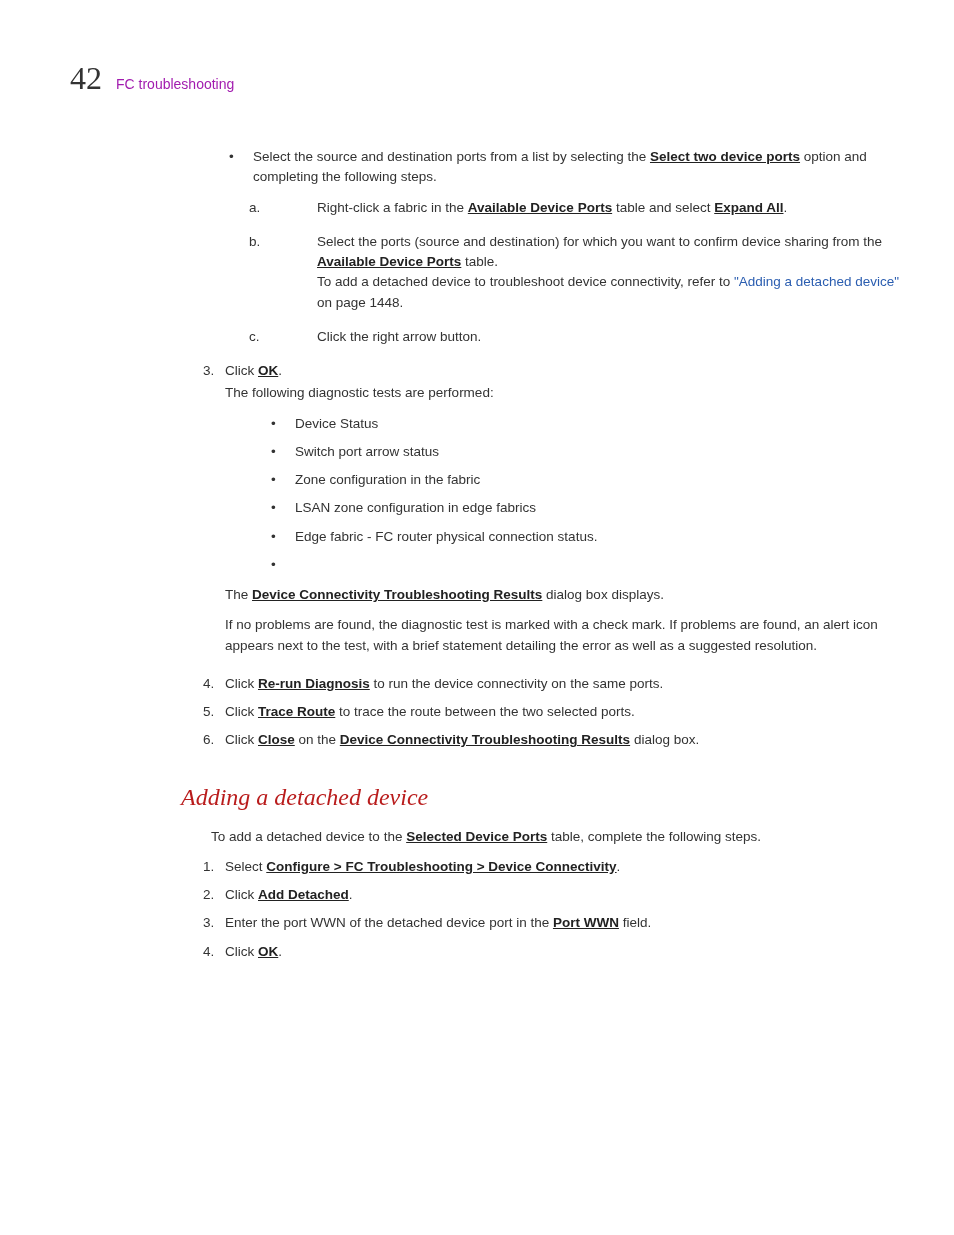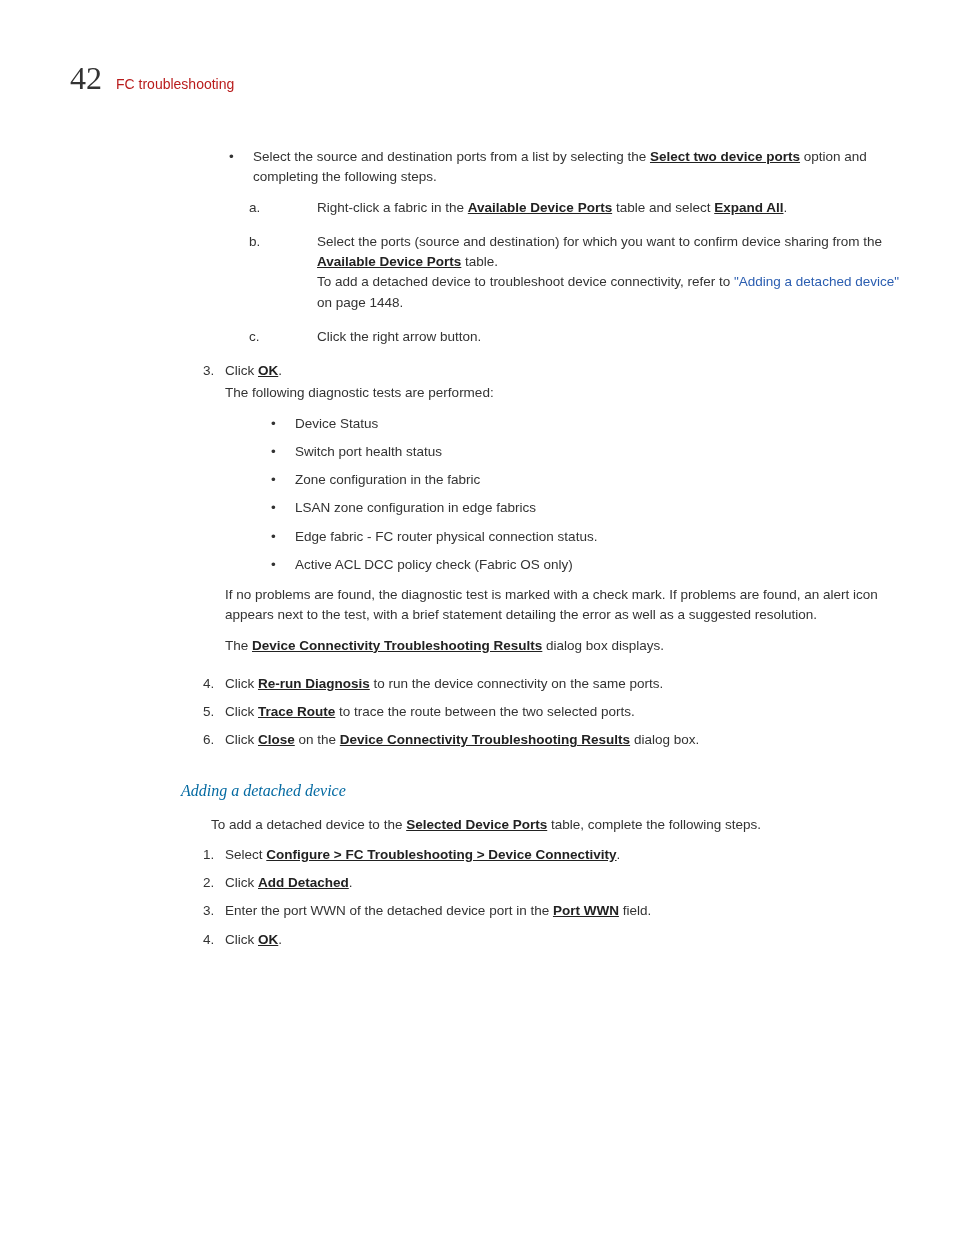--- a/index.html
+++ b/index.html
@@ -23,21 +23,21 @@
     margin-bottom: 50px;
   }
   .chapter-num {
     font-size: 32px;
     font-weight: normal;
     margin-right: 14px;
     font-family: "Times New Roman", serif;
   }
   .section-title {
     font-size: 14px;
-    color: #b91c1c;
+    color: #a21caf;
   }
   .content {
     margin-left: 155px;
     line-height: 1.5;
     font-size: 13.5px;
     color: #333;
   }
   .bullet-row {
     display: flex;
     margin-bottom: 4px;
@@ -90,22 +90,22 @@
     width: 24px;
     flex-shrink: 0;
   }
   .link {
     color: #2a5db0;
   }
   .bold { font-weight: bold; color: #222; text-decoration: underline; }
   .h2 {
     font-family: Georgia, "Times New Roman", serif;
     font-style: italic;
-    font-size: 16px;
-    color: #0369a1;
+    font-size: 24px;
+    color: #b91c1c;
     margin-top: 28px;
     margin-bottom: 12px;
     margin-left: -22px;
   }
   .para { margin-bottom: 10px; }
 </style>
 </head>
 <body>
 
 <div class="page">
@@ -151,43 +151,42 @@
         <div class="num-text">
           <span>Click </span><span class="bold">OK</span><span>.</span>
           <div class="indent-block para">The following diagnostic tests are performed:</div>
           <div class="inner-bullets">
             <div class="inner-bullet-row">
                 <div class="inner-bullet-marker">•</div>
                 <div>Device Status</div>
               </div>
             <div class="inner-bullet-row">
                 <div class="inner-bullet-marker">•</div>
-                <div>Switch port health status</div>
+                <div>Switch port arrow status</div>
               </div>
             <div class="inner-bullet-row">
                 <div class="inner-bullet-marker">•</div>
                 <div>Zone configuration in the fabric</div>
               </div>
             <div class="inner-bullet-row">
                 <div class="inner-bullet-marker">•</div>
                 <div>LSAN zone configuration in edge fabrics</div>
               </div>
             <div class="inner-bullet-row">
                 <div class="inner-bullet-marker">•</div>
                 <div>Edge fabric - FC router physical connection status.</div>
               </div>
             <div class="inner-bullet-row">
                 <div class="inner-bullet-marker">•</div>
-                <div>Active ACL DCC policy check (Fabric OS only)</div>
               </div>
           </div>
-          <div class="para">If no problems are found, the diagnostic test is marked with a check mark. If problems are found, an alert icon appears next to the test, with a brief statement detailing the error as well as a suggested resolution.</div>
           <div class="para">
             <span>The </span><span class="bold">Device Connectivity Troubleshooting Results</span><span> dialog box displays.</span>
           </div>
+          <div class="para">If no problems are found, the diagnostic test is marked with a check mark. If problems are found, an alert icon appears next to the test, with a brief statement detailing the error as well as a suggested resolution.</div>
         </div>
       </div>
 
       <div class="num-row">
         <div class="num-marker">4.</div>
         <div class="num-text">
           <span>Click </span><span class="bold">Re-run Diagnosis</span><span> to run the device connectivity on the same ports.</span>
         </div>
       </div>
 

